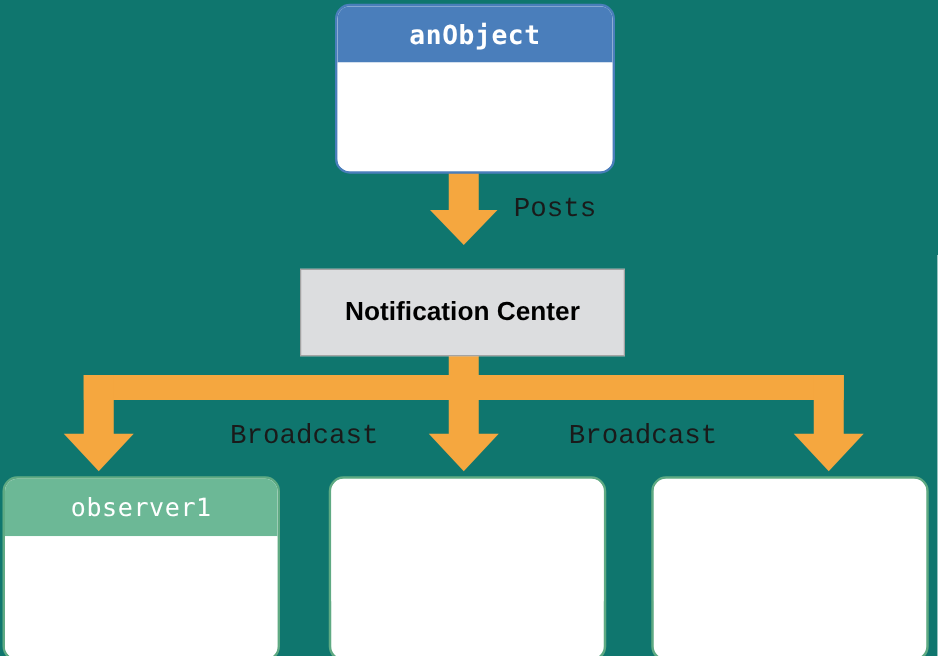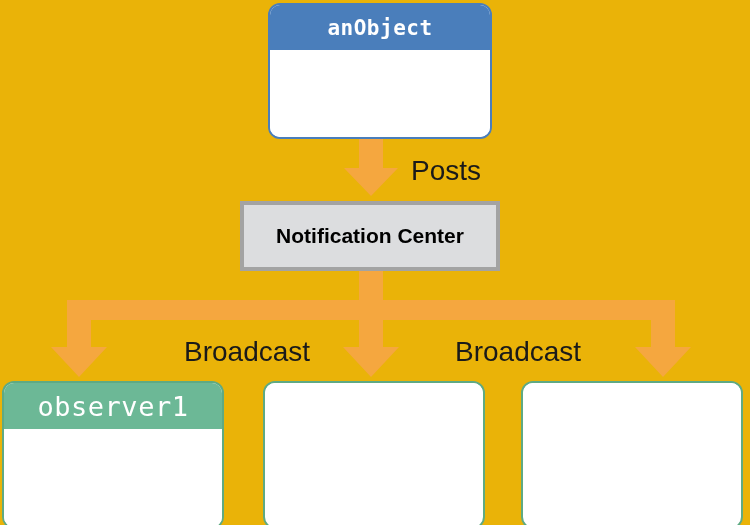--- a/index.html
+++ b/index.html
@@ -7,21 +7,21 @@
     padding: 0;
     background: #ffffff;
   }
   body {
     font-family: "Liberation Sans", sans-serif;
   }
   #canvas {
     position: relative;
     width: 750px;
     height: 525px;
-    background: #eab308;
+    background: #0f766e;
     overflow: hidden;
   }
 
   
   .obj-box {
     position: absolute;
     box-sizing: border-box;
     border-radius: 12px;
     overflow: hidden;
     background: #ffffff;
@@ -61,39 +61,39 @@
   
   .box-green {
     width: 222px;
     height: 148px;
     border: 2px solid #5faa83;
     background: #ffffff;
   }
   .box-green .hdr {
     height: 46px;
     background: #6cb896;
-    font-size: 27px;
+    font-size: 20px;
     font-weight: normal;
   }
   .box-green .body { height: 98px; }
 
   #obs1 { left: 2px;   top: 381px; }
   #obs2 { left: 263px; top: 381px; }
   #obs3 { left: 521px; top: 381px; }
 
   
   #notification-center {
     position: absolute;
     left: 240px;
-    top: 201px;
+    top: 215px;
     width: 260px;
     height: 70px;
     box-sizing: border-box;
     background: #dcdddf;
-    border: 4px solid #a3a3a3;
+    border: 1px solid #a3a3a3;
     display: flex;
     align-items: center;
     justify-content: center;
     color: #000000;
     font-size: 21px;
     font-weight: bold;
     font-family: "Liberation Sans", sans-serif;
   }
 
   
@@ -103,22 +103,22 @@
     top: 0;
     width: 750px;
     height: 525px;
     pointer-events: none;
   }
 
   
   .edge-label {
     position: absolute;
     color: #1a1a1a;
-    font-size: 28px;
-    font-family: Liberation Sans, sans-serif;
+    font-size: 22px;
+    font-family: Liberation Mono, monospace;
     white-space: nowrap;
   }
   #label-posts     { left: 411px; top: 155px; }
   #label-broadcast-left  { left: 184px; top: 336px; }
   #label-broadcast-right { left: 455px; top: 336px; }
 </style>
 </head>
 <body>
 
 <div id="canvas">

